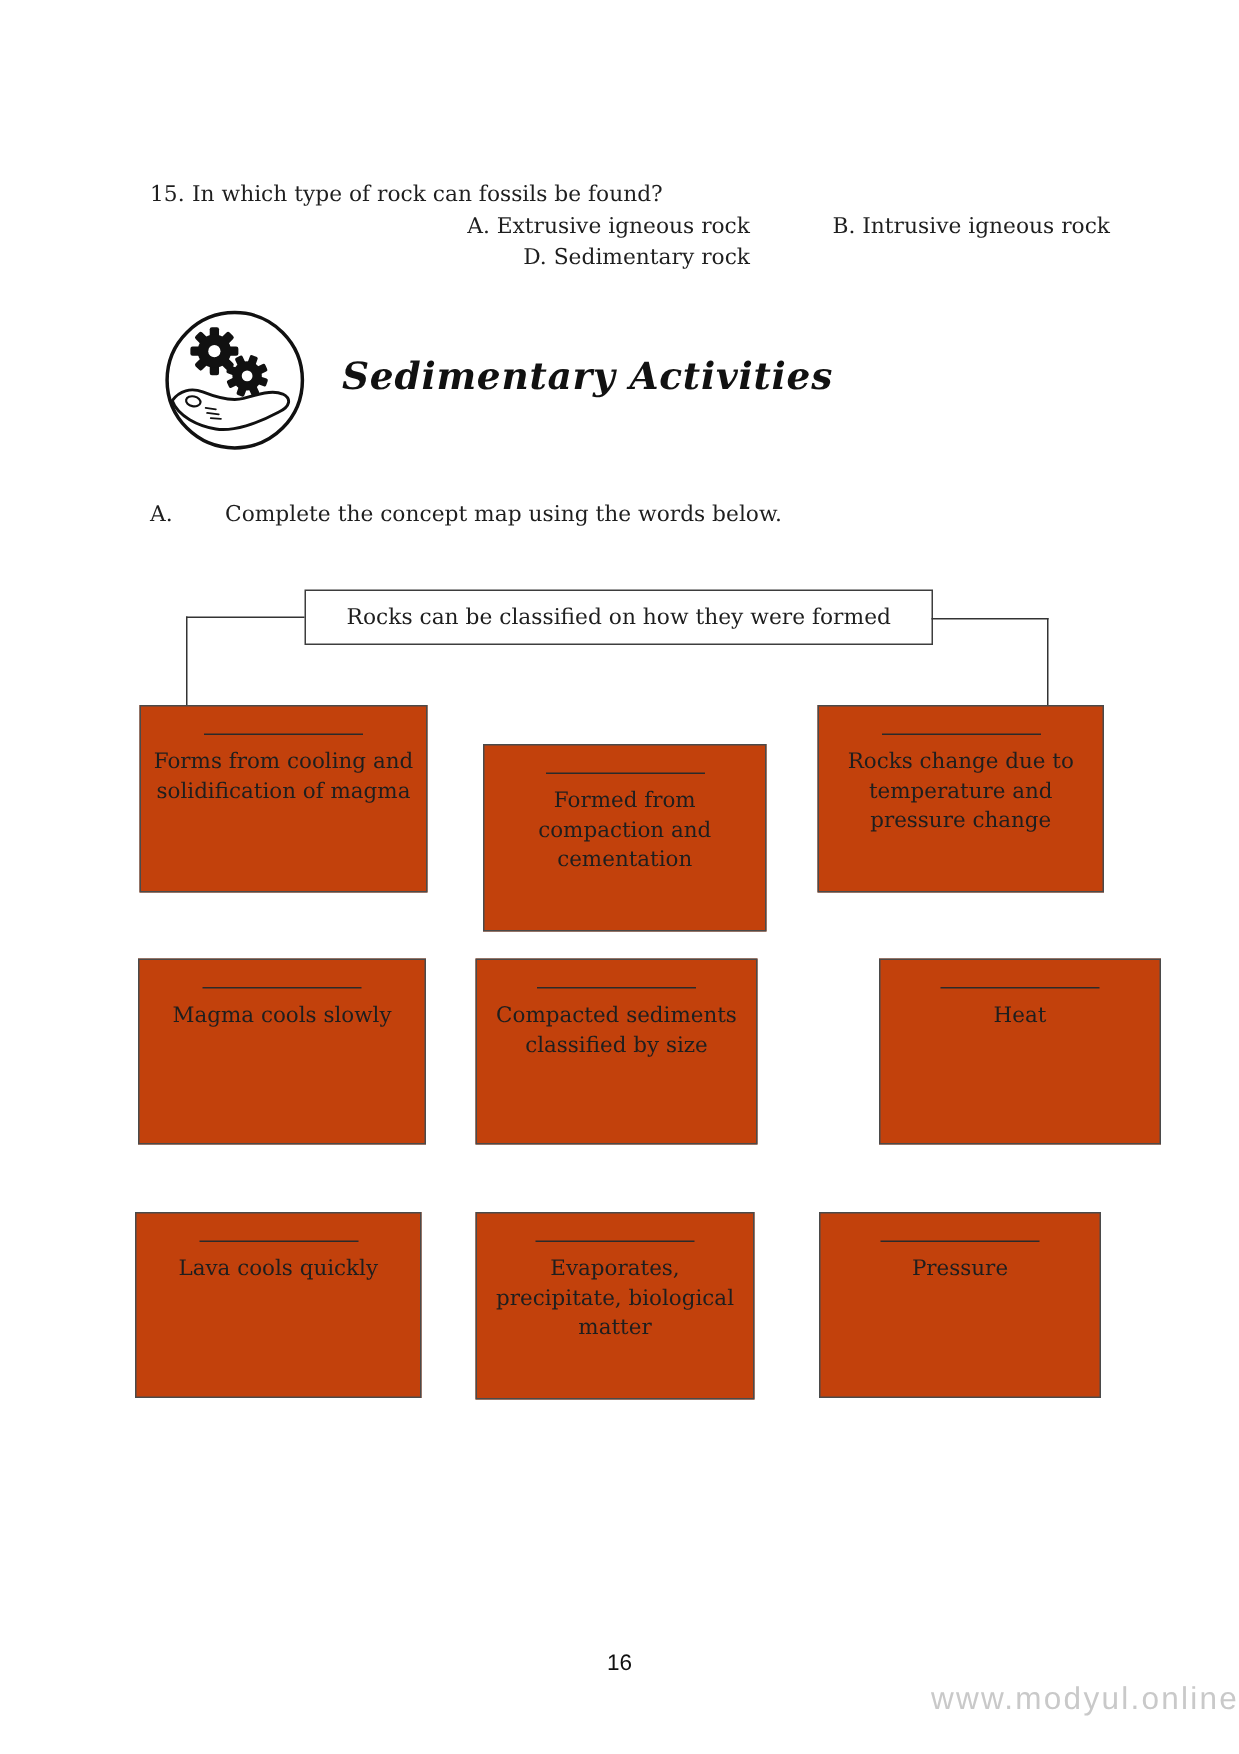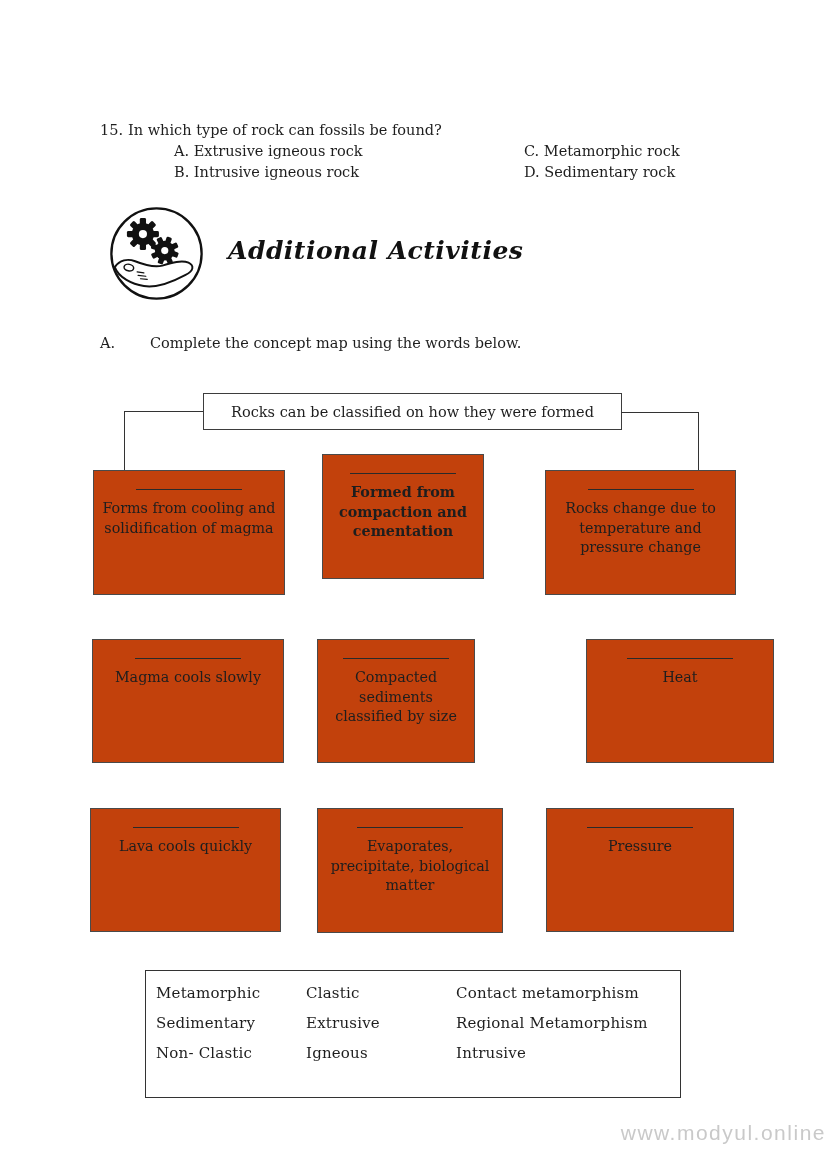--- a/index.html
+++ b/index.html
@@ -4,21 +4,21 @@
 <style>
   html,body{margin:0;padding:0;background:#ffffff;}
   .page{
     position:relative;width:826px;height:1169px;background:#ffffff;overflow:hidden;
     font-family:"DejaVu Serif",serif;color:#1e1e1e;
   }
   
   .question{position:absolute;left:100px;top:120px;width:640px;font-size:14.5px;line-height:21px;}
   .q-line{display:flex;}
   .q-num{width:28px;flex:0 0 28px;}
-  .q-options{margin-left:74px;display:grid;grid-template-columns:350px auto;}
+  .q-options{margin-left:50px;display:grid;grid-template-columns:350px auto;text-align:right;}
   
   .activity-icon{position:absolute;left:108px;top:205px;width:97px;height:97px;}
   .activity-title{
     position:absolute;left:228px;top:236px;margin:0;
     font-size:25px;font-weight:bold;font-style:italic;letter-spacing:0.5px;color:#111;
   }
   
   .instruction{position:absolute;left:100px;top:335px;width:600px;font-size:14.5px;display:flex;}
   .instr-label{width:50px;flex:0 0 50px;}
   
@@ -37,25 +37,25 @@
   .map-box{
     position:absolute;box-sizing:border-box;border:1.6px solid #4a4a4a;background:#c2410c;
     padding:8px 8px 0 8px;text-align:center;font-size:14.3px;line-height:1.38;
   }
   .blank-line{
     width:106px;height:10px;margin:0 auto 9px auto;
     border-bottom:1.5px solid #2a2a2a;
   }
   
   .b0{left:93px;top:470px;width:192px;height:125px;}
-  .b1{left:322px;top:454px;width:162px;height:125px;font-weight:bold;}
+  .b1{left:322px;top:496px;width:189px;height:125px;}
   .b2{left:545px;top:470px;width:191px;height:125px;}
   
   .b3{left:92px;top:639px;width:192px;height:124px;}
-  .b4{left:317px;top:639px;width:158px;height:124px;}
+  .b4{left:317px;top:639px;width:188px;height:124px;}
   .b5{left:546px;top:639px;width:188px;height:124px;margin-left:40px;}
   
   .b6{left:90px;top:808px;width:191px;height:124px;}
   .b7{left:317px;top:808px;width:186px;height:125px;}
   .b8{left:546px;top:808px;width:188px;height:124px;}
   
   .word-bank{
     position:absolute;left:145px;top:970px;width:536px;height:128px;box-sizing:border-box;
     border:1.6px solid #333;background:#fff;
     display:grid;grid-template-columns:150px 150px 1fr;align-content:start;
@@ -76,21 +76,20 @@
 
 <div class="page">
 
   <section class="question">
     <div class="q-line">
       <span class="q-num">15.</span>
       <span>In which type of rock can fossils be found?</span>
     </div>
     <div class="q-options">
       <span>A. Extrusive igneous rock</span>
-      <span>C. Metamorphic rock</span>
       <span>B. Intrusive igneous rock</span>
       <span>D. Sedimentary rock</span>
     </div>
   </section>
 
   <span class="activity-icon">
     <svg viewBox="0 0 100 100" width="97" height="97" aria-hidden="true">
       <circle cx="50" cy="50" r="46.5" fill="none" stroke="#111" stroke-width="2.4"></circle>
       <g transform="translate(36,30)">
         <g fill="#111">
@@ -118,21 +117,21 @@
           <rect x="-3.2" y="-16.5" width="6.4" height="7.5" rx="1.5" transform="rotate(335)"></rect>
           <circle r="11.5"></circle>
         </g>
         <circle r="4.2" fill="#fff"></circle>
       </g>
       <path d="M7,64 C12,57 20,55 28,58 C38,62 48,64.5 56,62.5 C66,59.5 76,56.5 83,59.5 C89,62.5 88.5,68 80,72 C66,79.5 49,85.5 37,83.5 C25,81.5 11,75 7,64 Z" fill="#ffffff" stroke="#111" stroke-width="2"></path>
       <ellipse cx="21.5" cy="64.5" rx="5" ry="3.4" fill="none" stroke="#111" stroke-width="1.5" transform="rotate(12 21.5 64.5)"></ellipse>
       <path d="M30,69 l7,1 M31,72.5 l8,1 M33.5,76 l7,0.6" stroke="#111" stroke-width="1.2" fill="none" stroke-linecap="round"></path>
     </svg>
   </span>
-  <h1 class="activity-title">Additional Activities</h1>
+  <h1 class="activity-title">Sedimentary Activities</h1>
 
   <div class="instruction">
     <span class="instr-label">A.</span>
     <span>Complete the concept map using the words below.</span>
   </div>
 
   <div>
     <div class="root-box">
       <span>Rocks can be classified on how they were formed</span>
     </div>
@@ -174,27 +173,17 @@
     <div class="map-box b7">
       <div class="blank-line"></div>
       <div>Evaporates, precipitate, biological matter</div>
     </div>
     <div class="map-box b8">
       <div class="blank-line"></div>
       <div>Pressure</div>
     </div>
   </div>
 
-  <div class="word-bank">
-    <span>Metamorphic</span>
-    <span>Clastic</span>
-    <span>Contact metamorphism</span>
-    <span>Sedimentary</span>
-    <span>Extrusive</span>
-    <span>Regional Metamorphism</span>
-    <span>Non- Clastic</span>
-    <span>Igneous</span>
-    <span>Intrusive</span>
-  </div>
 
+  <div class="page-number">16</div>
   <div class="watermark">www.modyul.online</div>
 
 </div>
 
 </body></html>

